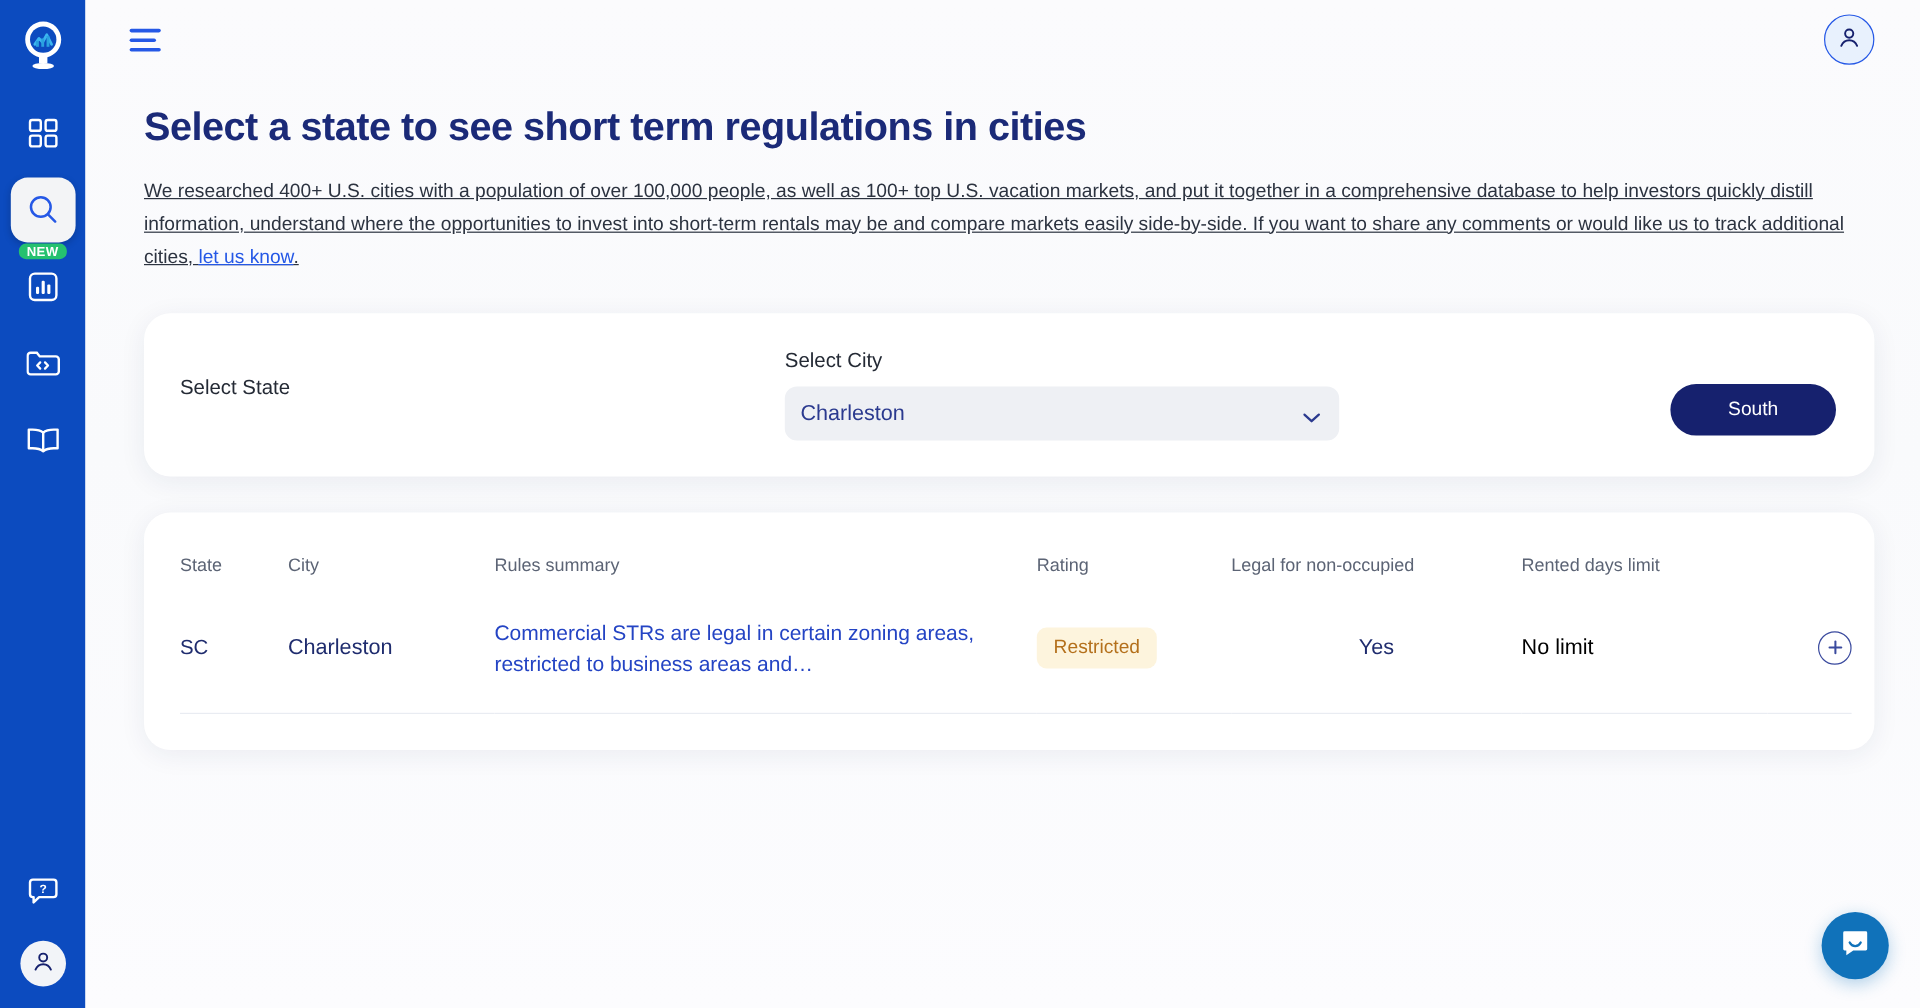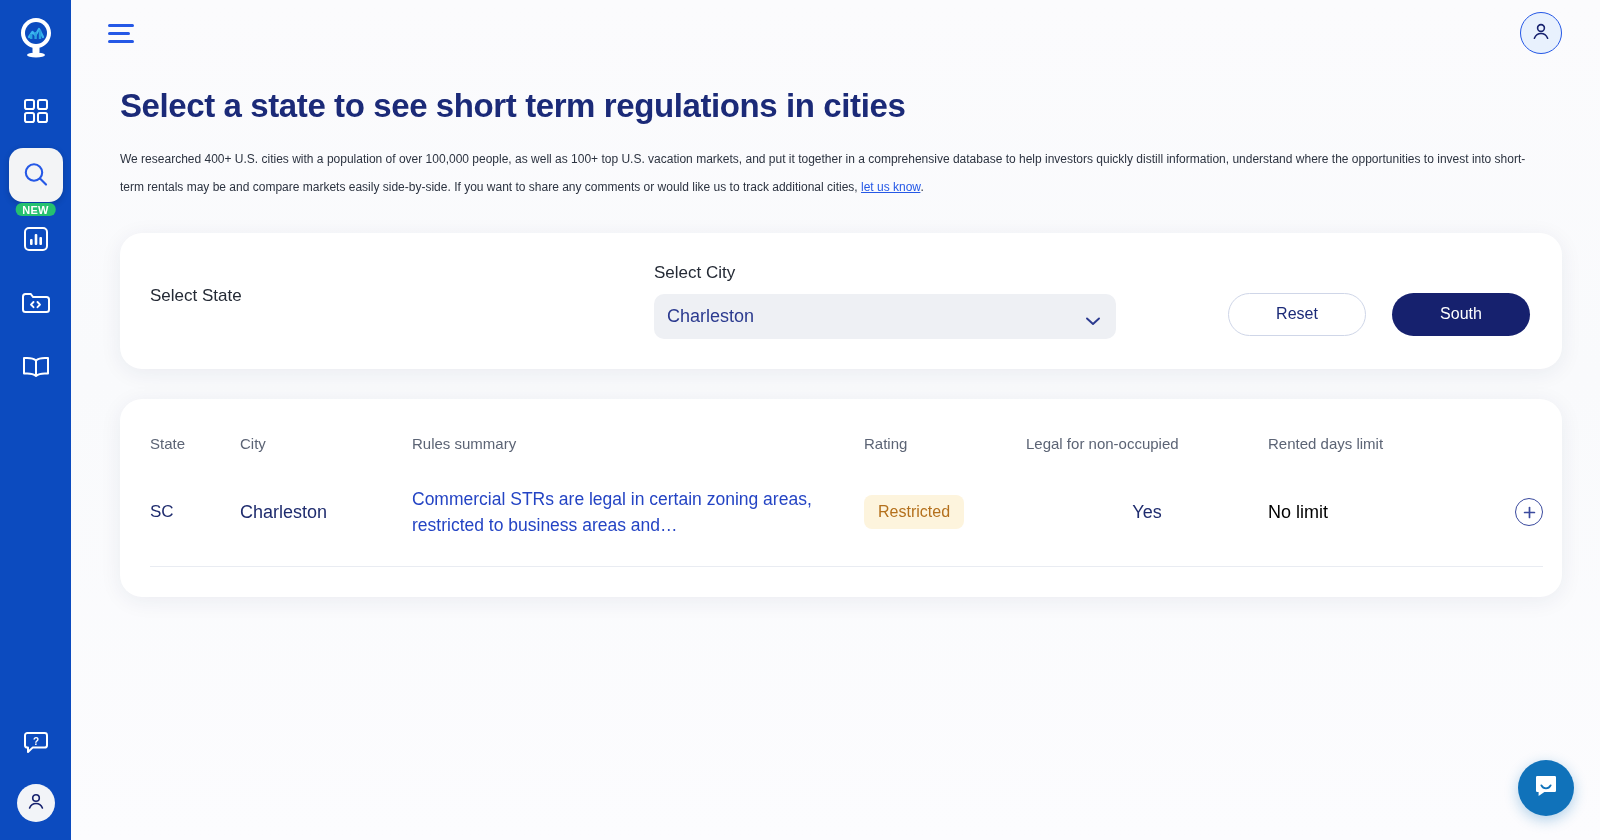--- a/index.html
+++ b/index.html
@@ -168,25 +168,26 @@
     font-size: 33px;
     line-height: 40px;
     font-weight: bold;
     color: #1b2a78;
     letter-spacing: -0.4px;
     margin-top: 20px;
   }
 
   p.page-desc {
     margin-top: 20px;
-    font-size: 12px;
+    font-size: 16px;
     line-height: 27.5px;
     color: #2c3340;
     max-width: 1420px;
     font-weight: normal;
+    text-decoration: underline;
   }
 
   p.page-desc a {
     color: #2558e6;
     text-decoration: underline;
   }
 
   
   .card {
     background: #ffffff;
@@ -486,21 +487,20 @@
             <span class="select-value">Charleston</span>
             <span class="chev">
               <svg width="14" height="9" viewBox="0 0 14 9" fill="none">
                 <path d="M1 1.5L7 7l6-5.5" stroke="#2b3a8f" stroke-width="1.9" fill="none" stroke-linecap="round" stroke-linejoin="round"></path>
               </svg>
             </span>
           </div>
         </div>
 
         <div class="actions">
-          <button class="btn btn-reset">Reset</button>
           <button class="btn btn-apply">South</button>
         </div>
 
       </section>
 
       <section class="card table-card">
         <table class="reg-table">
           <colgroup>
             <col class="col-state">
               <col class="col-city">

